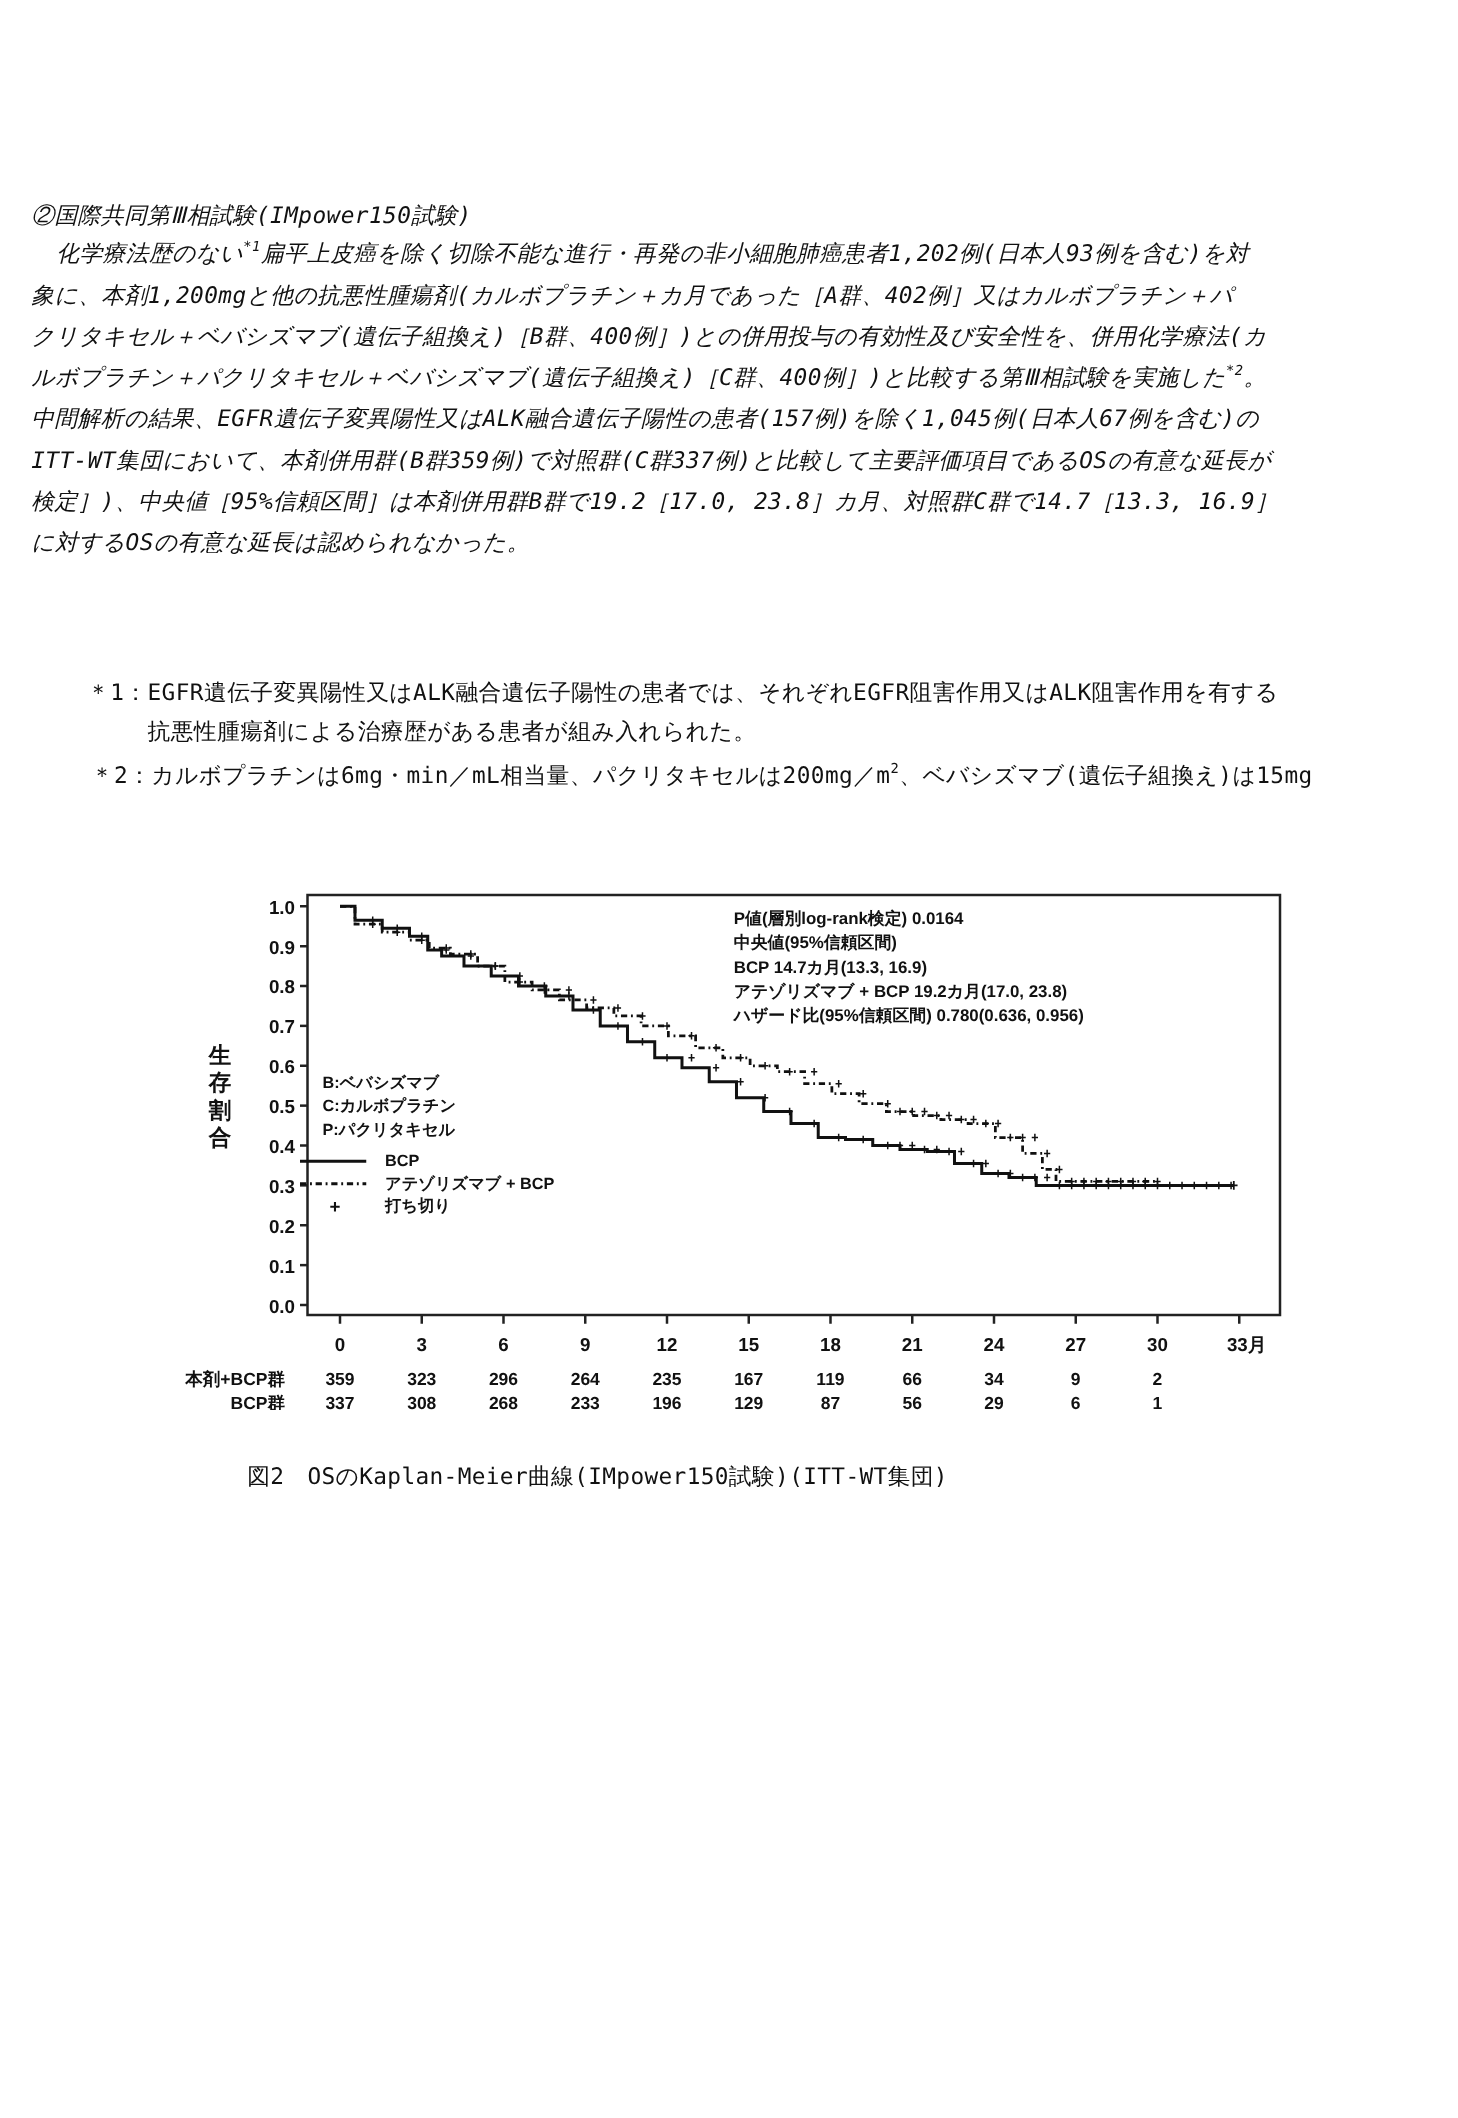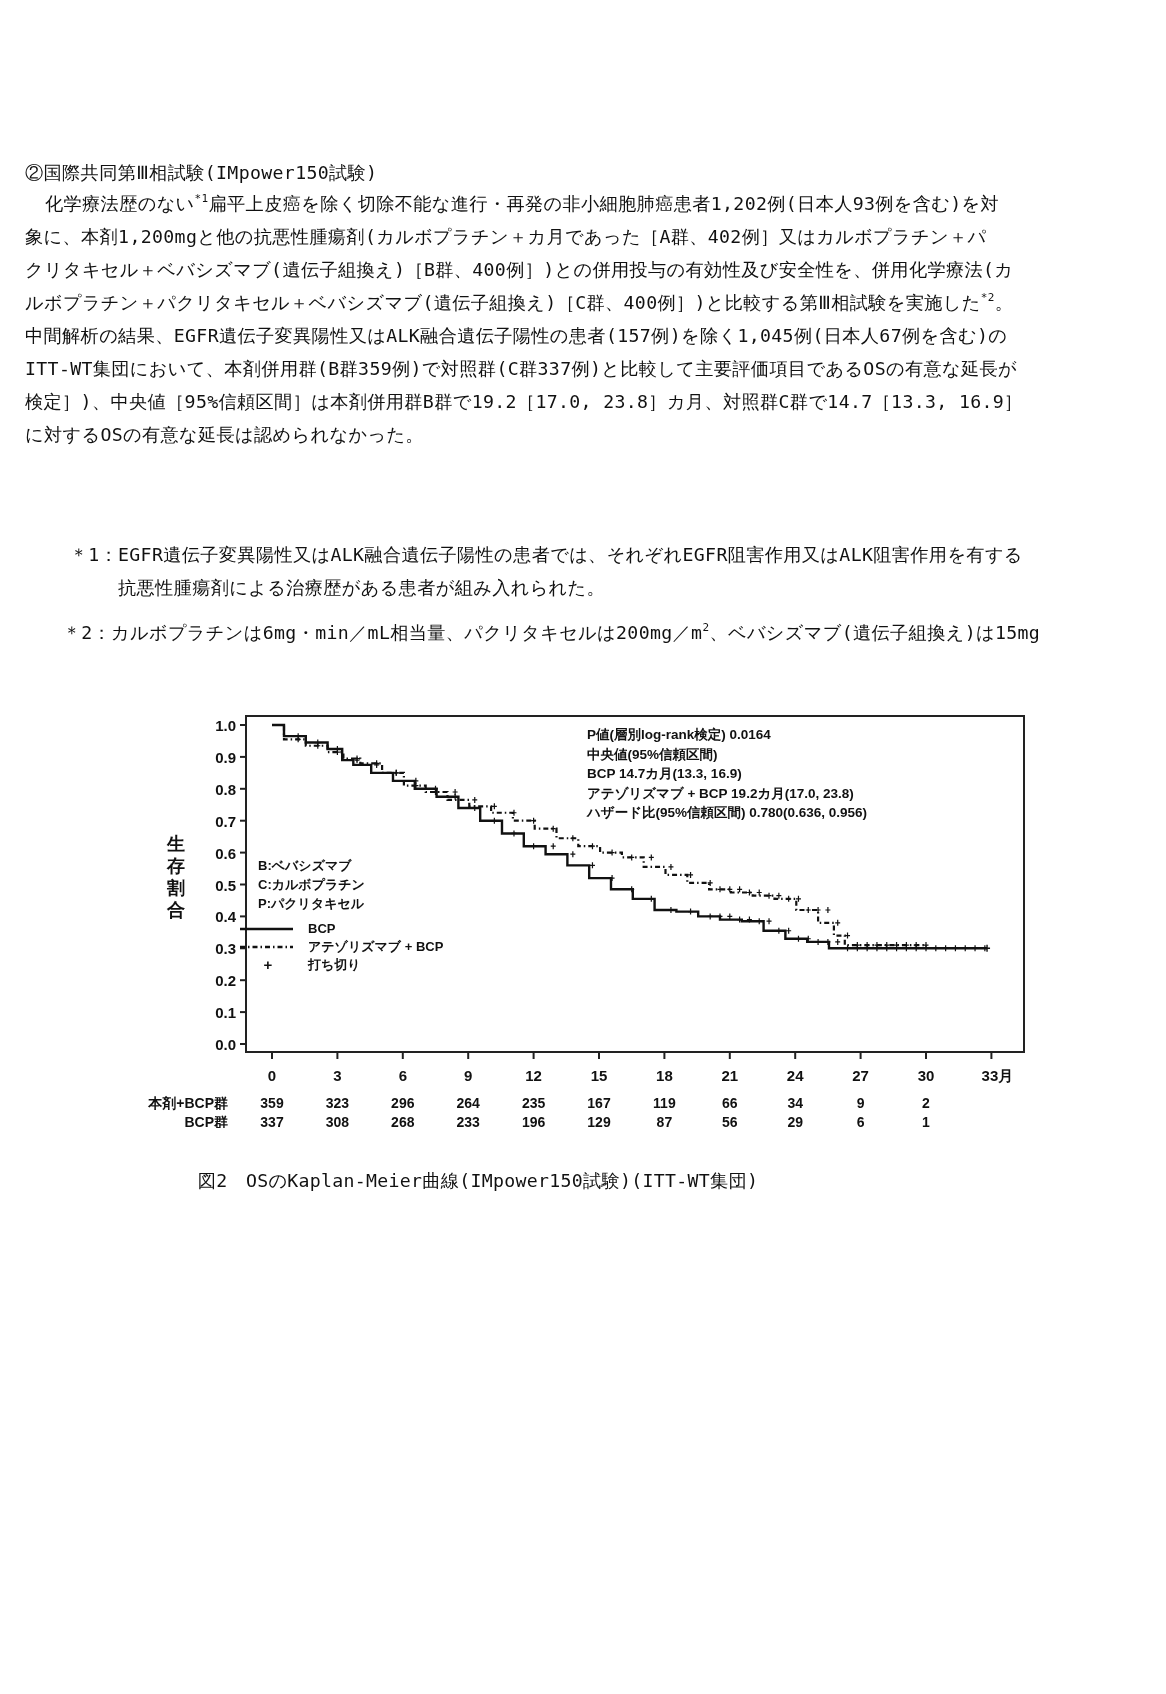--- a/index.html
+++ b/index.html
@@ -1,26 +1,26 @@
 <!DOCTYPE html>
 <html><head>
 <meta charset="utf-8">
 <style>
   html, body { margin:0; padding:0; background:#ffffff; }
   body { width:1166px; height:1694px; position:relative; overflow:hidden;
          font-family:"DejaVu Sans Mono","Liberation Mono",monospace; color:#111; }
-  .txt { position:absolute; left:25px; font-size:18.2px; line-height:33px; white-space:nowrap; letter-spacing:0.35px; }
+  .txt { position:absolute; left:25px; font-size:18.2px; line-height:33px; white-space:nowrap; letter-spacing:0.35px;font-style:italic; }
   .heading { top:156px; }
   .para { top:187px; }
   .para div { height:33px; }
   .indent1 { padding-left:20px; }
   sup { font-size:11px; vertical-align:8px; line-height:0; }
   .note { position:absolute; font-size:18.2px; line-height:33px; white-space:nowrap; letter-spacing:0.35px; }
   .note .mark { display:inline-block; width:93px; text-align:right; }
-  .note .cont { padding-left:93px; }
+  .note .cont { padding-left:93px;font-family:Liberation Mono, monospace; }
 
   .chart { position:absolute; left:140px; top:708px; width:890px; height:420px; }
   .chart svg text { font-family:"Liberation Sans","DejaVu Sans",sans-serif; font-weight:bold; fill:#111; }
   .caption { position:absolute; top:1168px; left:0; width:956px; text-align:center;
              font-size:18.2px; letter-spacing:0.3px; }
 </style>
 </head>
 <body>
 
 <div class="txt heading">②国際共同第Ⅲ相試験(IMpower150試験)</div>
@@ -33,21 +33,21 @@
   <div>中間解析の結果、EGFR遺伝子変異陽性又はALK融合遺伝子陽性の患者(157例)を除く1,045例(日本人67例を含む)の</div>
   <div>ITT-WT集団において、本剤併用群(B群359例)で対照群(C群337例)と比較して主要評価項目であるOSの有意な延長が</div>
   <div>検定］)、中央値［95%信頼区間］は本剤併用群B群で19.2［17.0, 23.8］カ月、対照群C群で14.7［13.3, 16.9］</div>
   <div>に対するOSの有意な延長は認められなかった。</div>
 </div>
 
 <div class="note" style="left:25px; top:538px;">
   <div><span class="mark">＊1：</span><span>EGFR遺伝子変異陽性又はALK融合遺伝子陽性の患者では、それぞれEGFR阻害作用又はALK阻害作用を有する</span></div>
   <div class="cont">抗悪性腫瘍剤による治療歴がある患者が組み入れられた。</div>
 </div>
-<div class="note" style="left:18px; top:604px;margin-top:12px;">
+<div class="note" style="left:28px; top:604px;">
   <div><span class="mark">＊2：</span><span>カルボプラチンは6mg・min／mL相当量、パクリタキセルは200mg／m</span><sup>2</sup><span>、ベバシズマブ(遺伝子組換え)は15mg</span></div>
 </div>
 
 <div class="chart">
   <svg id="km-svg" width="890" height="420" viewBox="0 0 890 420" xmlns="http://www.w3.org/2000/svg">
     <rect x="106" y="8" width="778" height="336" fill="none" stroke="#222" stroke-width="2"></rect>
     <g id="y-axis">
         <line x1="100" y1="336" x2="106" y2="336" stroke="#222" stroke-width="2"></line>
         <text x="96" y="342" font-size="15" text-anchor="end">0.0</text>
         <line x1="100" y1="304.1" x2="106" y2="304.1" stroke="#222" stroke-width="2"></line>

